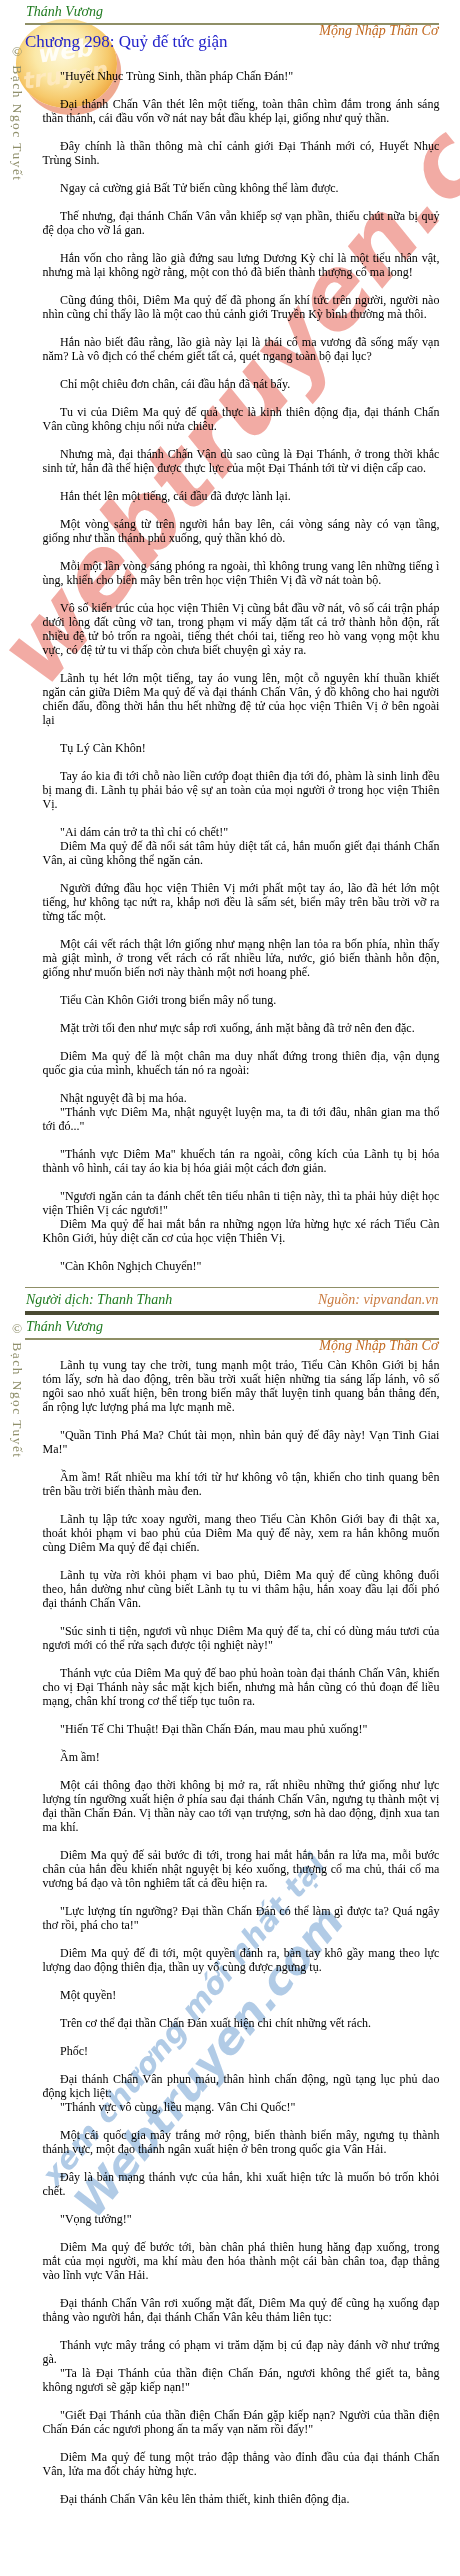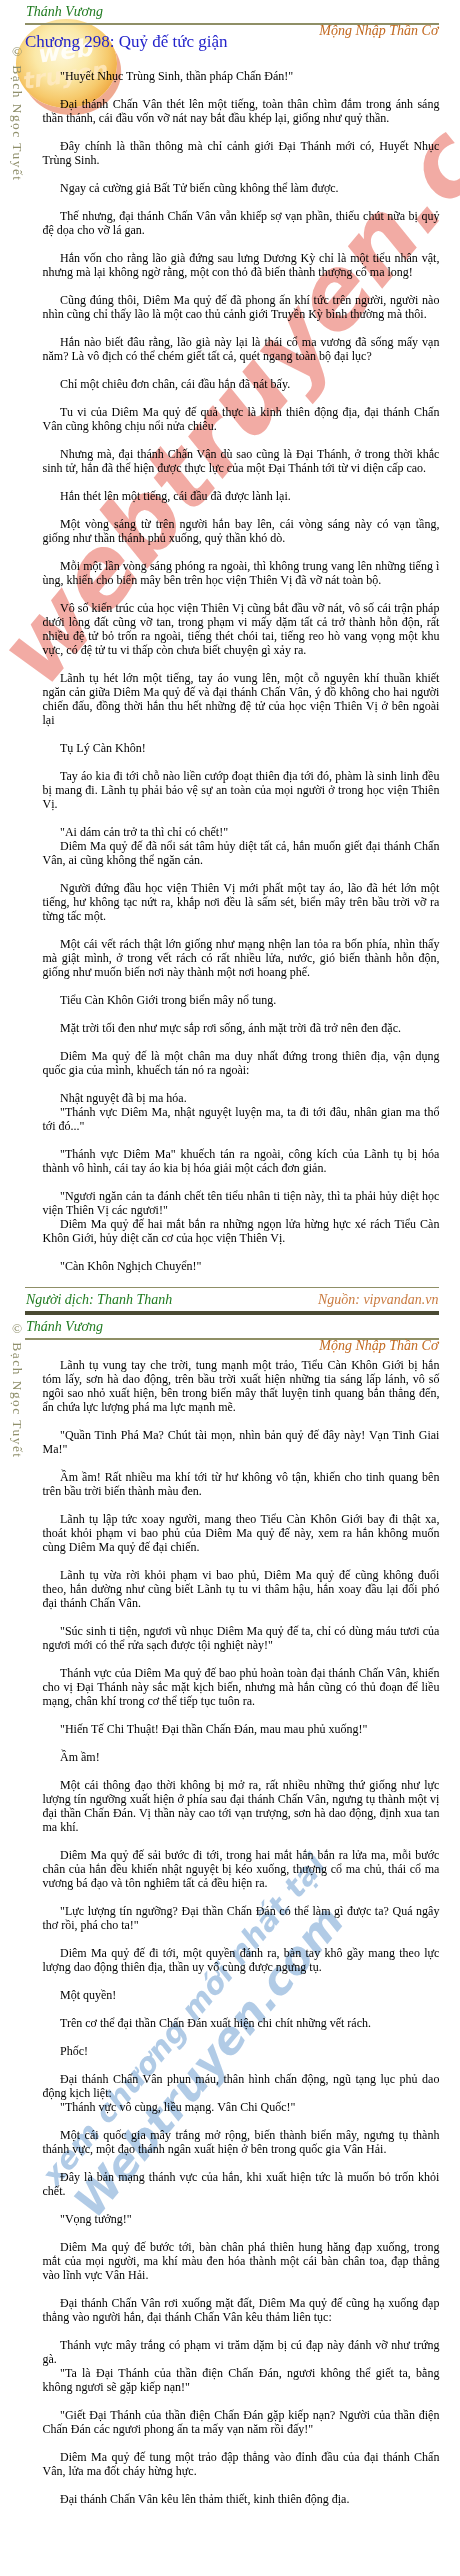--- a/index.html
+++ b/index.html
@@ -107,21 +107,21 @@
         <p class="para gap">Mỗi một lần vòng sáng phóng ra ngoài, thì không trung vang lên những tiếng ì ùng, khiến cho biển mây bên trên học viện Thiên Vị đã vỡ nát toàn bộ.</p>
         <p class="para gap">Vô số kiến trúc của học viện Thiên Vị cũng bắt đầu vỡ nát, vô số cái trận pháp dưới lòng đất cũng vỡ tan, trong phạm vi mấy dặm tất cả trở thành hỗn độn, rất nhiều đệ tử bỏ trốn ra ngoài, tiếng thét chói tai, tiếng reo hò vang vọng một khu vực, có đệ tử tu vi thấp còn chưa biết chuyện gì xảy ra.</p>
         <p class="para gap">Lãnh tụ hét lớn một tiếng, tay áo vung lên, một cỗ nguyên khí thuần khiết ngăn cản giữa Diêm Ma quỷ đế và đại thánh Chấn Vân, ý đồ không cho hai người chiến đấu, đồng thời hắn thu hết những đệ tử của học viện Thiên Vị ở bên ngoài lại</p>
         <p class="para gap">Tụ Lý Càn Khôn!</p>
         <p class="para gap">Tay áo kia đi tới chỗ nào liền cướp đoạt thiên địa tới đó, phàm là sinh linh đều bị mang đi. Lãnh tụ phải bảo vệ sự an toàn của mọi người ở trong học viện Thiên Vị.</p>
         <p class="para gap">"Ai dám cản trở ta thì chỉ có chết!"</p>
         <p class="para">Diêm Ma quỷ đế đã nổi sát tâm hủy diệt tất cả, hắn muốn giết đại thánh Chấn Vân, ai cũng không thể ngăn cản.</p>
         <p class="para gap">Người đứng đầu học viện Thiên Vị mới phất một tay áo, lão đã hét lớn một tiếng, hư không tạc nứt ra, khắp nơi đều là sấm sét, biển mây trên bầu trời vỡ ra từng tấc một.</p>
         <p class="para gap">Một cái vết rách thật lớn giống như mạng nhện lan tỏa ra bốn phía, nhìn thấy mà giật mình, ở trong vết rách có rất nhiều lửa, nước, gió biến thành hỗn độn, giống như muốn biến nơi này thành một nơi hoang phế.</p>
         <p class="para gap">Tiểu Càn Khôn Giới trong biển mây nổ tung.</p>
-        <p class="para gap">Mặt trời tối đen như mực sắp rơi sống, ánh mặt trời đã trở nên đen đặc.</p>
+        <p class="para gap">Mặt trời tối đen như mực sắp rơi xuống, ánh mặt bằng đã trở nên đen đặc.</p>
         <p class="para gap">Diêm Ma quỷ đế là một chân ma duy nhất đứng trong thiên địa, vận dụng quốc gia của mình, khuếch tán nó ra ngoài:</p>
         <p class="para gap">Nhật nguyệt đã bị ma hóa.</p>
         <p class="para">"Thánh vực Diêm Ma, nhật nguyệt luyện ma, ta đi tới đâu, nhân gian ma thổ tới đó..."</p>
         <p class="para gap">"Thánh vực Diêm Ma" khuếch tán ra ngoài, công kích của Lãnh tụ bị hóa thành vô hình, cái tay áo kia bị hóa giải một cách đơn giản.</p>
         <p class="para gap">"Ngươi ngăn cản ta đánh chết tên tiểu nhân ti tiện này, thì ta phải hủy diệt học viện Thiên Vị các ngươi!"</p>
         <p class="para">Diêm Ma quỷ đế hai mắt bắn ra những ngọn lửa hừng hực xé rách Tiểu Càn Khôn Giới, hủy diệt căn cơ của học viện Thiên Vị.</p>
         <p class="para gap">"Càn Khôn Nghịch Chuyển!"</p>
       </div>
     <div class="rule" style="margin-top:13.4px;"></div>
     <div class="hdr">
@@ -131,21 +131,21 @@
     <div class="rule-thick"></div>
   </section>
 
   <section class="page">
     <div class="hdr">
       <span class="green">Thánh Vương</span>
       <span class="orange">Mộng Nhập Thần Cơ</span>
     </div>
     <div class="rule"></div>
     <div class="paras">
-        <p class="para gap">Lãnh tụ vung tay che trời, tung mạnh một trảo, Tiểu Càn Khôn Giới bị hắn tóm lấy, sơn hà dao động, trên bầu trời xuất hiện những tia sáng lấp lánh, vô số ngôi sao nhỏ xuất hiện, bên trong biển mây thất luyện tinh quang bắn thẳng đến, ẩn chứa lực lượng phá ma lực mạnh mẽ.</p>
+        <p class="para gap">Lãnh tụ vung tay che trời, tung mạnh một trảo, Tiểu Càn Khôn Giới bị hắn tóm lấy, sơn hà dao động, trên bầu trời xuất hiện những tia sáng lấp lánh, vô số ngôi sao nhỏ xuất hiện, bên trong biển mây thất luyện tinh quang bắn thẳng đến, ẩn rộng lực lượng phá ma lực mạnh mẽ.</p>
         <p class="para gap">"Quần Tinh Phá Ma? Chút tài mọn, nhìn bản quỷ đế đây này! Vạn Tinh Giai Ma!"</p>
         <p class="para gap">Ầm ầm! Rất nhiều ma khí tới từ hư không vô tận, khiến cho tinh quang bên trên bầu trời biến thành màu đen.</p>
         <p class="para gap">Lãnh tụ lập tức xoay người, mang theo Tiểu Càn Khôn Giới bay đi thật xa, thoát khỏi phạm vi bao phủ của Diêm Ma quỷ đế này, xem ra hắn không muốn cùng Diêm Ma quỷ đế đại chiến.</p>
         <p class="para gap">Lãnh tụ vừa rời khỏi phạm vi bao phủ, Diêm Ma quỷ đế cũng không đuổi theo, hắn dường như cũng biết Lãnh tụ tu vi thâm hậu, hắn xoay đầu lại đối phó đại thánh Chấn Vân.</p>
         <p class="para gap">"Súc sinh ti tiện, ngươi vũ nhục Diêm Ma quỷ đế ta, chỉ có dùng máu tươi của ngươi mới có thể rửa sạch được tội nghiệt này!"</p>
         <p class="para gap">Thánh vực của Diêm Ma quỷ đế bao phủ hoàn toàn đại thánh Chấn Vân, khiến cho vị Đại Thánh này sắc mặt kịch biến, nhưng mà hắn cũng có thủ đoạn để liều mạng, chân khí trong cơ thể tiếp tục tuôn ra.</p>
         <p class="para gap">"Hiến Tế Chi Thuật! Đại thần Chấn Đán, mau mau phủ xuống!"</p>
         <p class="para gap">Ầm ầm!</p>
         <p class="para gap">Một cái thông đạo thời không bị mở ra, rất nhiều những thứ giống như lực lượng tín ngưỡng xuất hiện ở phía sau đại thánh Chấn Vân, ngưng tụ thành một vị đại thần Chấn Đán. Vị thần này cao tới vạn trượng, sơn hà dao động, định xua tan ma khí.</p>
         <p class="para gap">Diêm Ma quỷ đế sải bước đi tới, trong hai mắt hắn bắn ra lửa ma, mỗi bước chân của hắn đều khiến nhật nguyệt bị kéo xuống, thượng cổ ma chủ, thái cổ ma vương bá đạo và tôn nghiêm tất cả đều hiện ra.</p>

